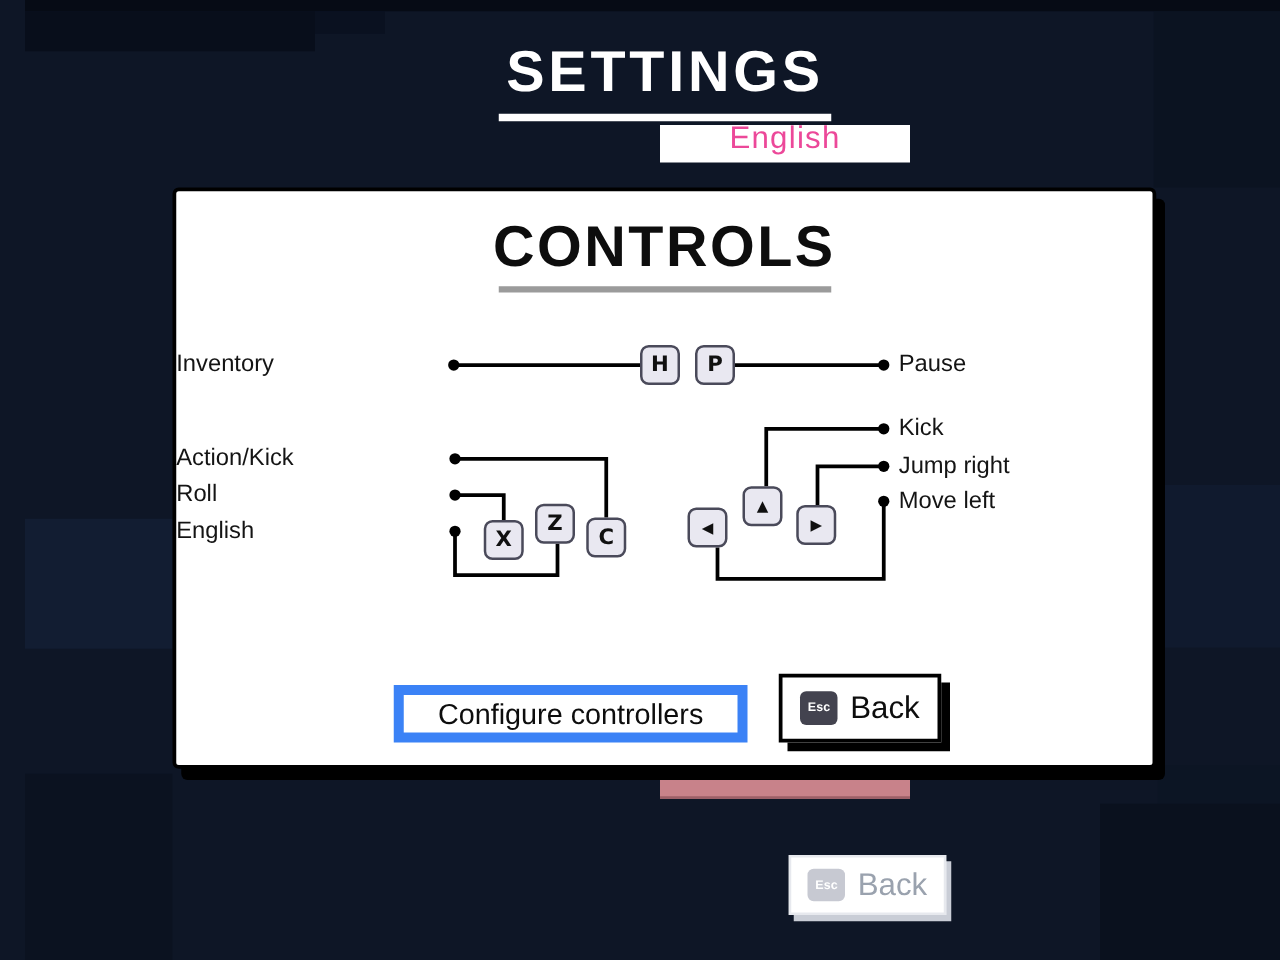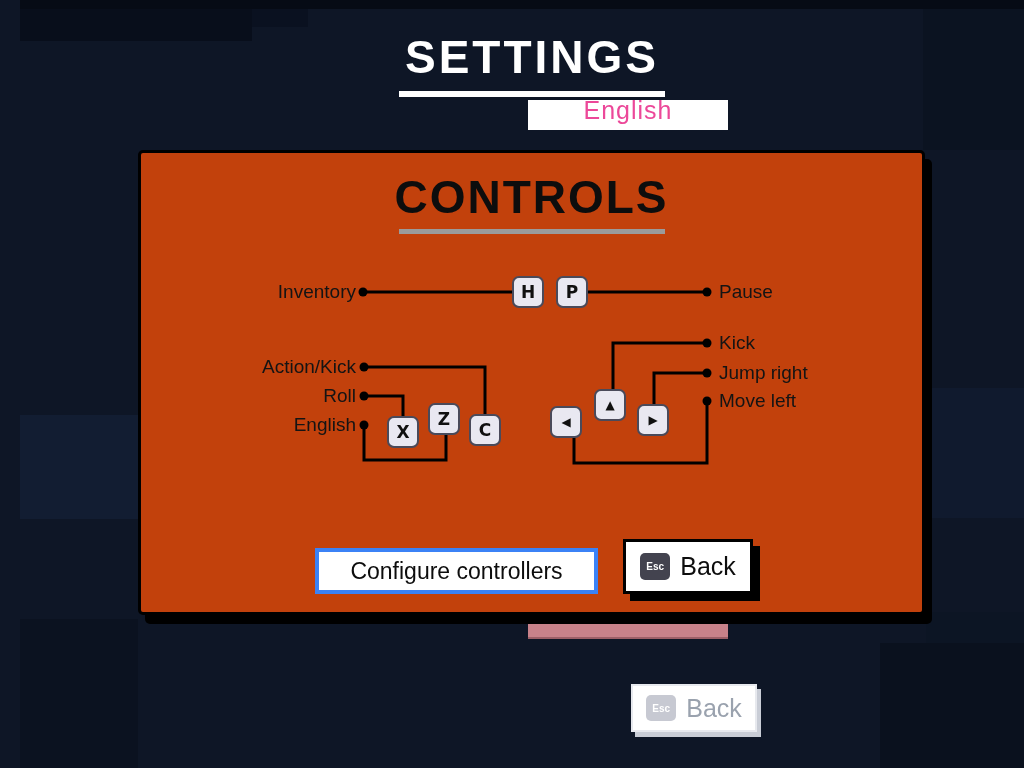--- a/index.html
+++ b/index.html
@@ -23,40 +23,40 @@
 
   
   .back-dim{position:absolute;left:611px;top:684px;width:126px;height:48px;background:#ffffff;
             border:2px solid #e7e9ee;box-shadow:4px 5px 0 #c9cdd6;display:flex;align-items:center;
             justify-content:center;gap:10px;box-sizing:border-box;}
   .esc-cap-dim{display:flex;align-items:center;justify-content:center;width:30px;height:26px;
                background:#c7c9d2;color:#ffffff;font-size:10px;font-weight:bold;border-radius:5px;}
   .back-dim-label{font-size:25px;color:#9aa2ae;}
 
   
-  .modal{position:absolute;left:118px;top:150px;width:787px;height:465px;background:#c2410c;
+  .modal{position:absolute;left:118px;top:150px;width:787px;height:465px;background:#ffffff;
          border:3px solid #000000;border-radius:5px;box-shadow:7px 9px 0 #000000;box-sizing:border-box;}
   .controls-title{position:absolute;top:17px;left:0;width:100%;text-align:center;margin:0;
                   font-size:46px;font-weight:bold;letter-spacing:2px;color:#0d0d0d;}
   .controls-underline{position:absolute;top:76px;left:50%;transform:translateX(-50%);
                       width:266px;height:5px;background:#9b9b9b;}
 
   .map-svg{position:absolute;left:0;top:0;pointer-events:none;}
 
   .lbl{position:absolute;font-size:19px;color:#141414;line-height:24px;}
-  .lbl-r{left:0;width:215px;text-align:right;}
+  .lbl-r{left:0;width:215px;text-align:left;}
   .lbl-l{left:578px;text-align:left;}
 
   .keycap{position:absolute;width:32px;height:32px;background:#e9e8f1;border:2px solid #4a4a5a;
           border-radius:7px;box-sizing:border-box;display:flex;align-items:center;justify-content:center;
           font-weight:bold;font-size:17px;color:#101010;font-family:"DejaVu Sans", sans-serif;}
   .keycap.arrow{font-size:12px;}
 
   .configure-btn{position:absolute;left:174px;top:395px;width:283px;height:46px;background:#ffffff;
-                 border:4px solid #3b82f6;font-size:23px;color:#0d0d0d;box-sizing:border-box;
+                 border:8px solid #3b82f6;font-size:23px;color:#0d0d0d;box-sizing:border-box;
                  font-family:"Liberation Sans", sans-serif;cursor:pointer;}
   .back-btn{position:absolute;left:482px;top:386px;width:130px;height:55px;background:#ffffff;
             border:3px solid #000000;box-shadow:7px 7px 0 #000000;box-sizing:border-box;
             display:flex;align-items:center;justify-content:center;gap:10px;cursor:pointer;
             font-family:"Liberation Sans", sans-serif;}
   .esc-cap{display:flex;align-items:center;justify-content:center;width:30px;height:27px;
            background:#43434f;color:#ffffff;font-size:10px;font-weight:bold;border-radius:5px;}
   .back-label{font-size:25px;color:#0d0d0d;}
 </style>
 </head>

